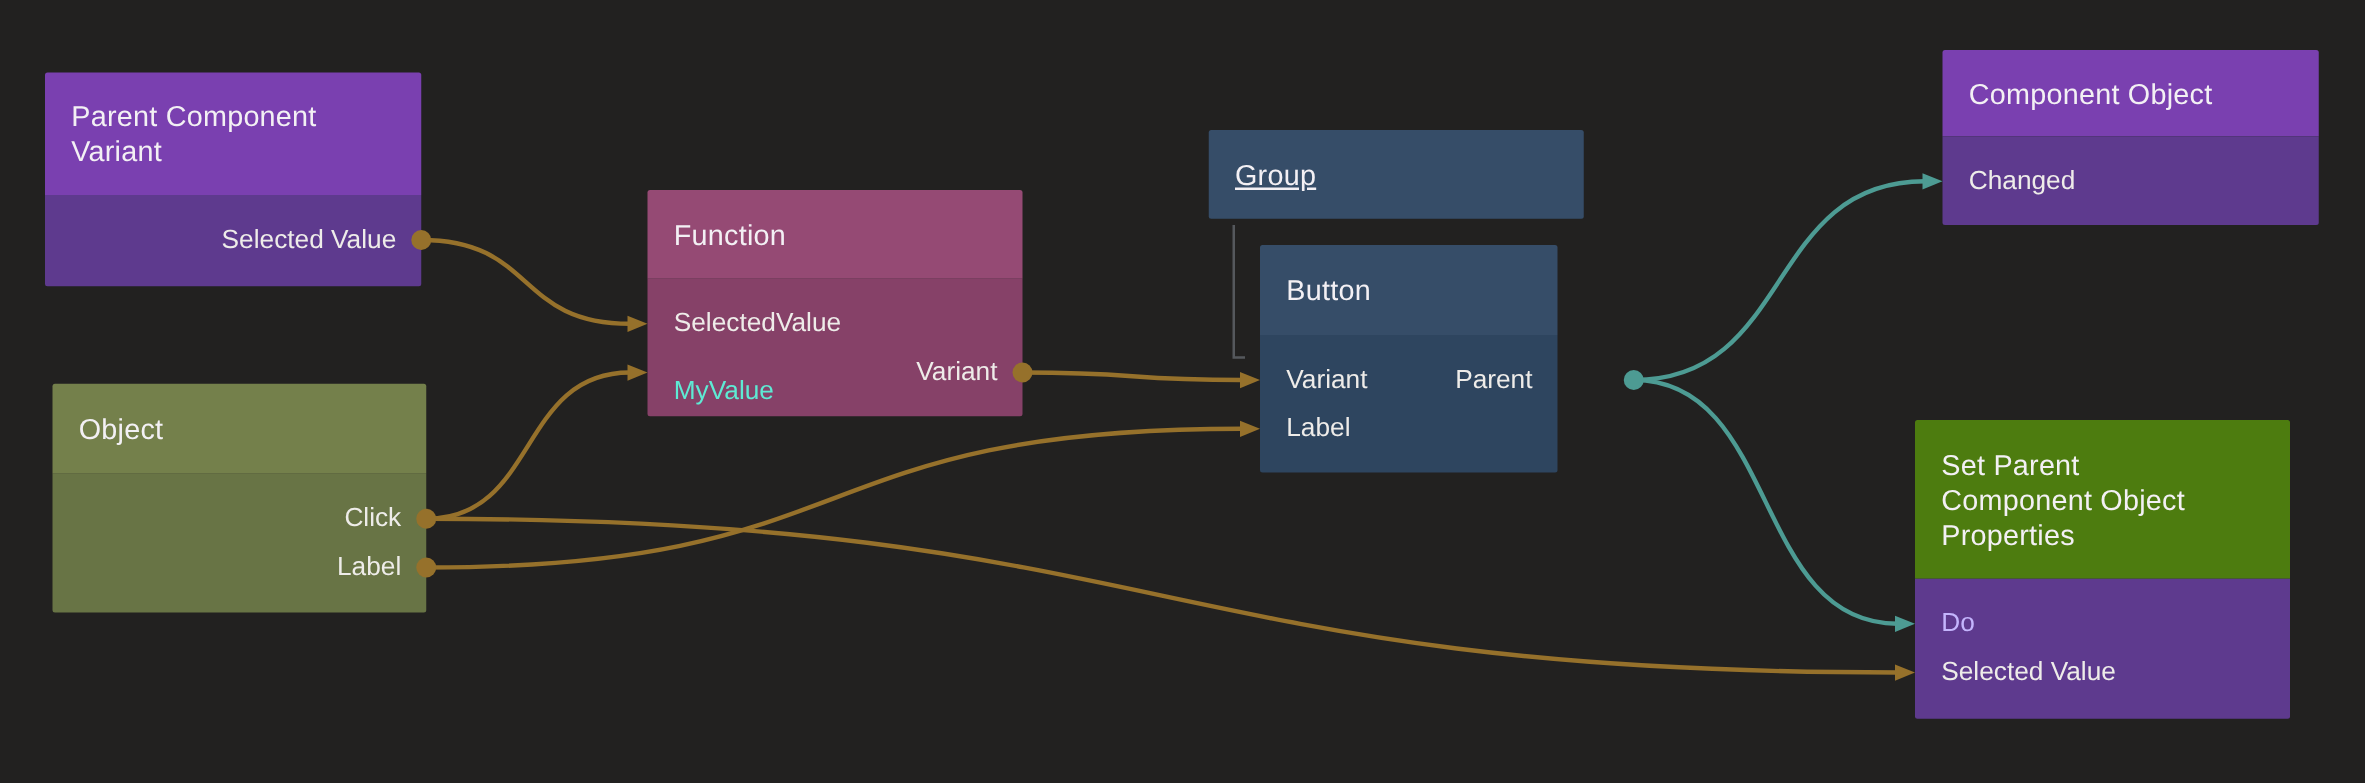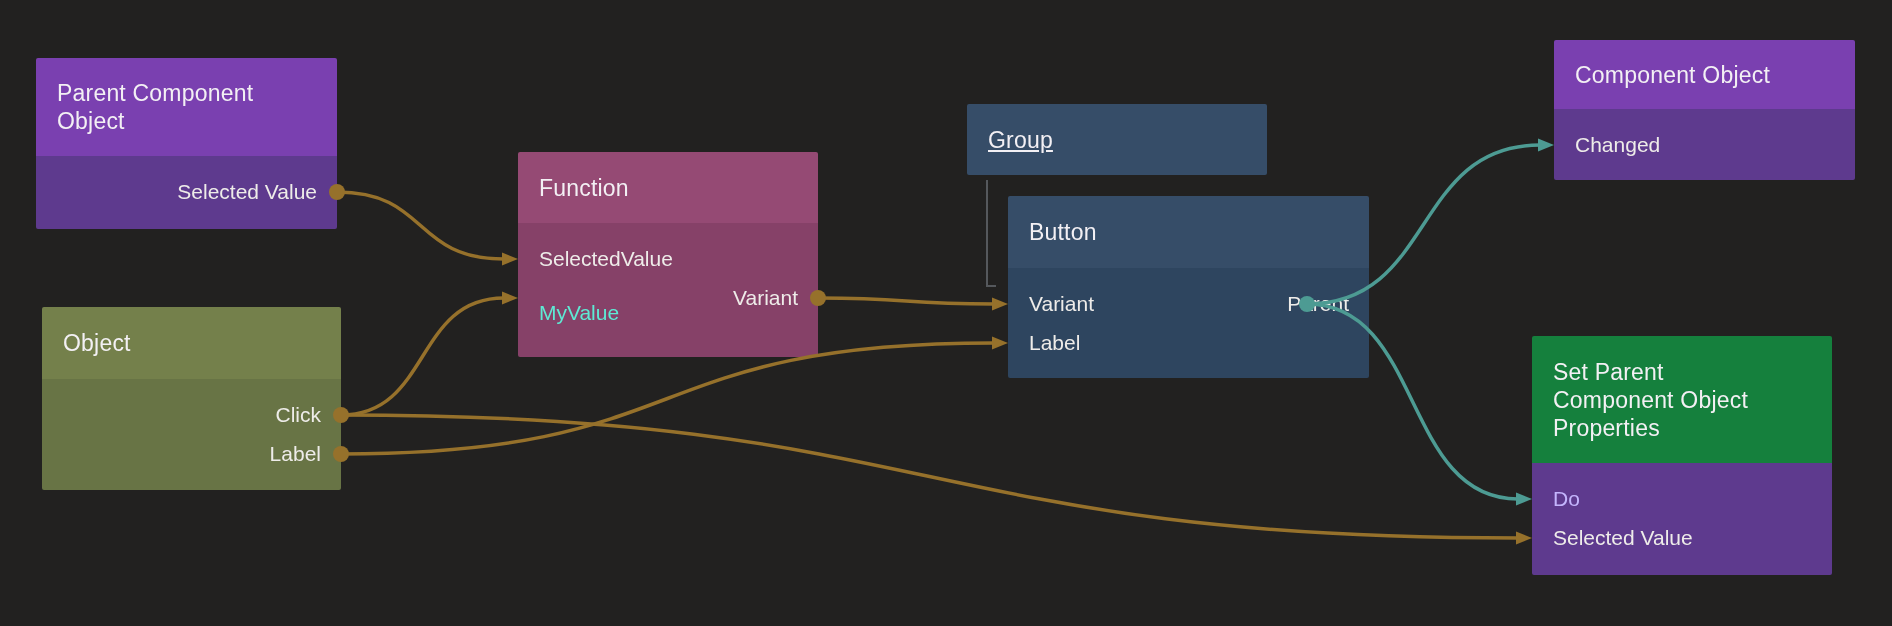--- a/index.html
+++ b/index.html
@@ -52,70 +52,70 @@
   .port-in  { left: 21px; }
   .port-out { right: 20px; text-align: right; }
 </style>
 </head>
 <body>
 
 <div id="canvas" style="width: 1892px; height: 626px; background: rgb(34, 33, 32);">
     <div class="node" style="left: 36px; top: 58px; width: 301px;">
       <div class="node-header" style="height: 98px; background: rgb(122, 64, 176);">
         <div class="node-title" style="color: rgb(243, 240, 244);">Parent Component
-Object</div>
+Variant</div>
       </div>
       <div class="node-body" style="height: 73px; background: rgb(94, 58, 142);">
         <div class="port port-out" style="top: 22px; color: rgb(238, 236, 233);">Selected Value</div>
       </div>
     </div>
     <div class="node" style="left: 42px; top: 307px; width: 299px;">
       <div class="node-header" style="height: 72px; background: rgb(116, 128, 75);">
         <div class="node-title" style="color: rgb(243, 240, 244);">Object</div>
       </div>
       <div class="node-body" style="height: 111px; background: rgb(104, 116, 69);">
         <div class="port port-out" style="top: 22px; color: rgb(238, 236, 233);">Click</div>
         <div class="port port-out" style="top: 61px; color: rgb(238, 236, 233);">Label</div>
       </div>
     </div>
     <div class="node" style="left: 518px; top: 152px; width: 300px;">
       <div class="node-header" style="height: 71px; background: rgb(149, 74, 116);">
         <div class="node-title" style="color: rgb(243, 240, 244);">Function</div>
       </div>
-      <div class="node-body" style="height: 134px; background: rgb(134, 65, 104);">
+      <div class="node-body" style="height: 110px; background: rgb(134, 65, 104);">
         <div class="port port-in" style="top: 22px; color: rgb(238, 236, 233);">SelectedValue</div>
         <div class="port port-in" style="top: 76px; color: #5eead4;">MyValue</div>
         <div class="port port-out" style="top: 61px; color: rgb(238, 236, 233);">Variant</div>
       </div>
     </div>
     <div class="node" style="left: 967px; top: 104px; width: 300px;">
       <div class="node-header" style="height: 71px; background: rgb(54, 77, 104); border-radius: 2px;">
         <div class="node-title" style="color: rgb(243, 240, 244); text-decoration: underline;">Group</div>
       </div>
     </div>
-    <div class="node" style="left: 1008px; top: 196px; width: 361px; border-radius: 14px;">
+    <div class="node" style="left: 1008px; top: 196px; width: 238px; border-radius: 14px;">
       <div class="node-header" style="height: 72px; background: rgb(54, 77, 104);">
         <div class="node-title" style="color: rgb(243, 240, 244);">Button</div>
       </div>
       <div class="node-body" style="height: 110px; background: rgb(46, 69, 95);">
         <div class="port port-in" style="top: 22px; color: rgb(238, 236, 233);">Variant</div>
         <div class="port port-in" style="top: 61px; color: rgb(238, 236, 233);">Label</div>
         <div class="port port-out" style="top: 22px; color: rgb(238, 236, 233);">Parent</div>
       </div>
     </div>
     <div class="node" style="left: 1554px; top: 40px; width: 301px;">
       <div class="node-header" style="height: 69px; background: rgb(122, 64, 176);">
         <div class="node-title" style="color: rgb(243, 240, 244);">Component Object</div>
       </div>
       <div class="node-body" style="height: 71px; background: rgb(94, 58, 142);">
         <div class="port port-in" style="top: 22px; color: rgb(238, 236, 233); text-align: right;">Changed</div>
       </div>
     </div>
     <div class="node" style="left: 1532px; top: 336px; width: 300px;">
-      <div class="node-header" style="height: 127px; background: #15803d;">
+      <div class="node-header" style="height: 127px; background: #4d7c0f;">
         <div class="node-title" style="color: rgb(243, 240, 244);">Set Parent
 Component Object
 Properties</div>
       </div>
       <div class="node-body" style="height: 112px; background: rgb(94, 58, 142);">
         <div class="port port-in" style="top: 22px; color: #c4b5fd;">Do</div>
         <div class="port port-in" style="top: 61px; color: rgb(238, 236, 233);">Selected Value</div>
       </div>
     </div>
     <svg id="connections-layer" width="1892" height="626">

